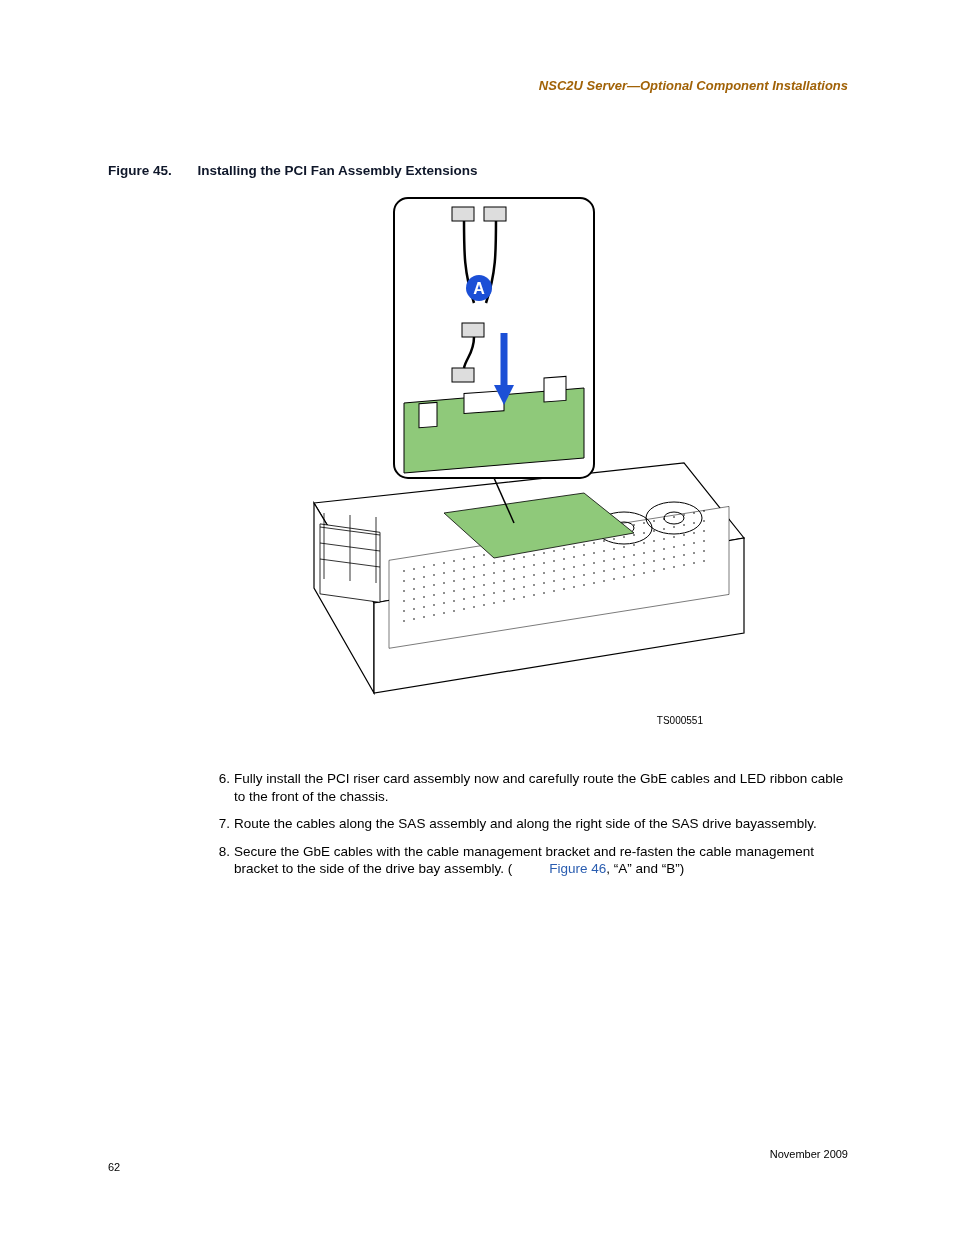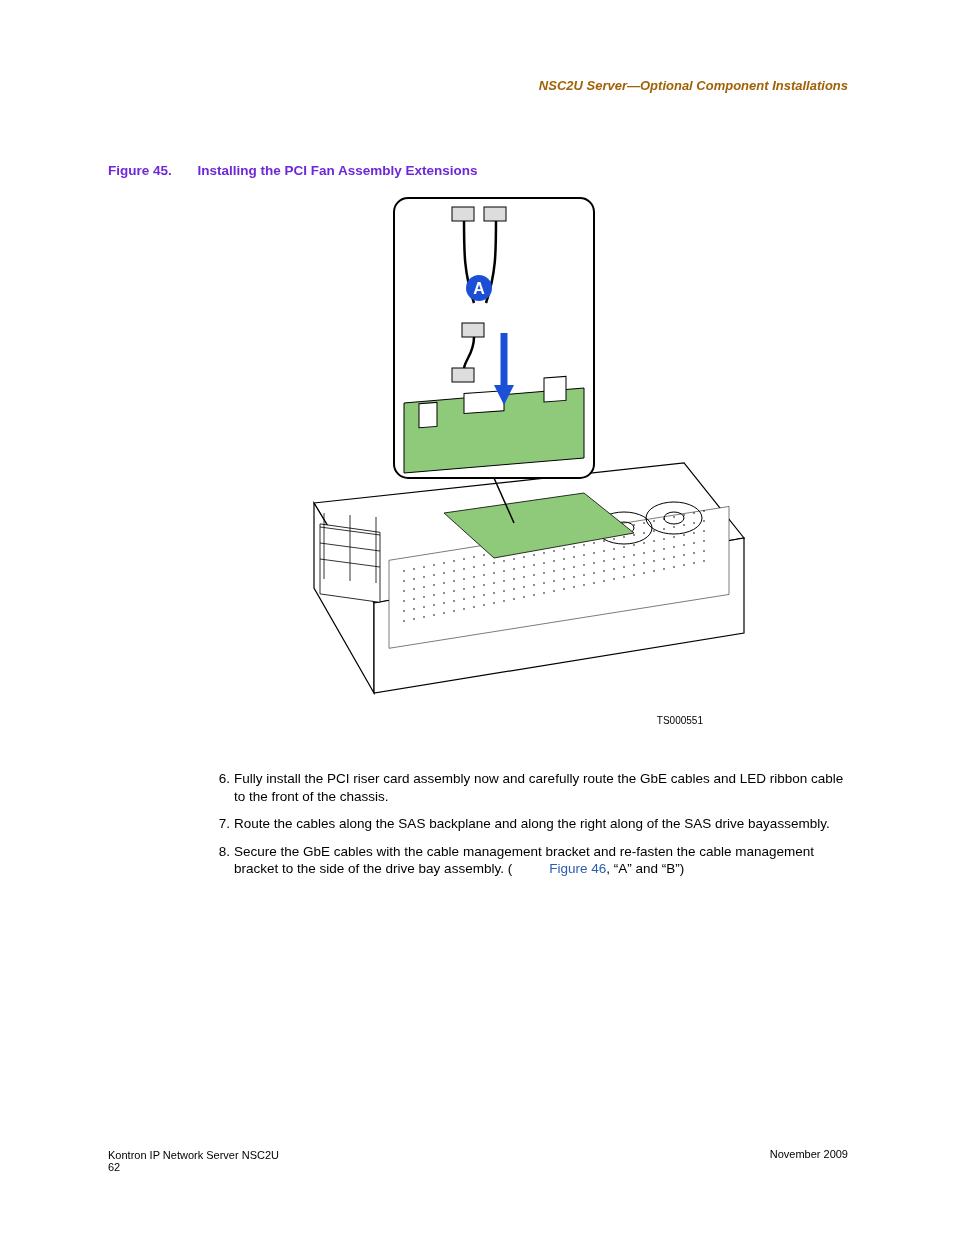--- a/index.html
+++ b/index.html
@@ -19,21 +19,21 @@
     font-weight: bold;
     font-style: italic;
     color: #a16207;
   }
   .figure-caption {
     position: absolute;
     top: 163px;
     left: 108px;
     font-size: 13.5px;
     font-weight: bold;
-    color: #6d28d9;
+    color: #0f172a;
   }
   .figure-caption .label {
     margin-right: 22px;
   }
   .figure-container {
     position: absolute;
     top: 193px;
     left: 214px;
     width: 545px;
     height: 553px;
@@ -370,27 +370,26 @@
   <div class="figure-id">TS000551</div>
 </div>
 
 <div class="steps">
   <div class="step">
     <div class="step-num">6.</div>
     <div class="step-text">Fully install the PCI riser card assembly now and carefully route the GbE cables and LED ribbon cable to the front of the chassis.</div>
   </div>
   <div class="step">
     <div class="step-num">7.</div>
-    <div class="step-text">Route the cables along the SAS backplane and along the right along of the SAS drive bayassembly.</div>
+    <div class="step-text">Route the cables along the SAS assembly and along the right side of the SAS drive bayassembly.</div>
   </div>
   <div class="step">
     <div class="step-num">8.</div>
     <div class="step-text">
       <span>Secure the GbE cables with the cable management bracket and re-fasten the cable management bracket to the side of the drive bay assembly. (</span><span class="xref">Figure 46</span><span>, “A” and “B”)</span>
     </div>
   </div>
 </div>
 
 <div class="footer">
-  <div>Kontron IP Network Server NSC2U</div>
   <div>62</div>
   <div class="footer-right">November 2009</div>
 </div>
 
 </body></html>

